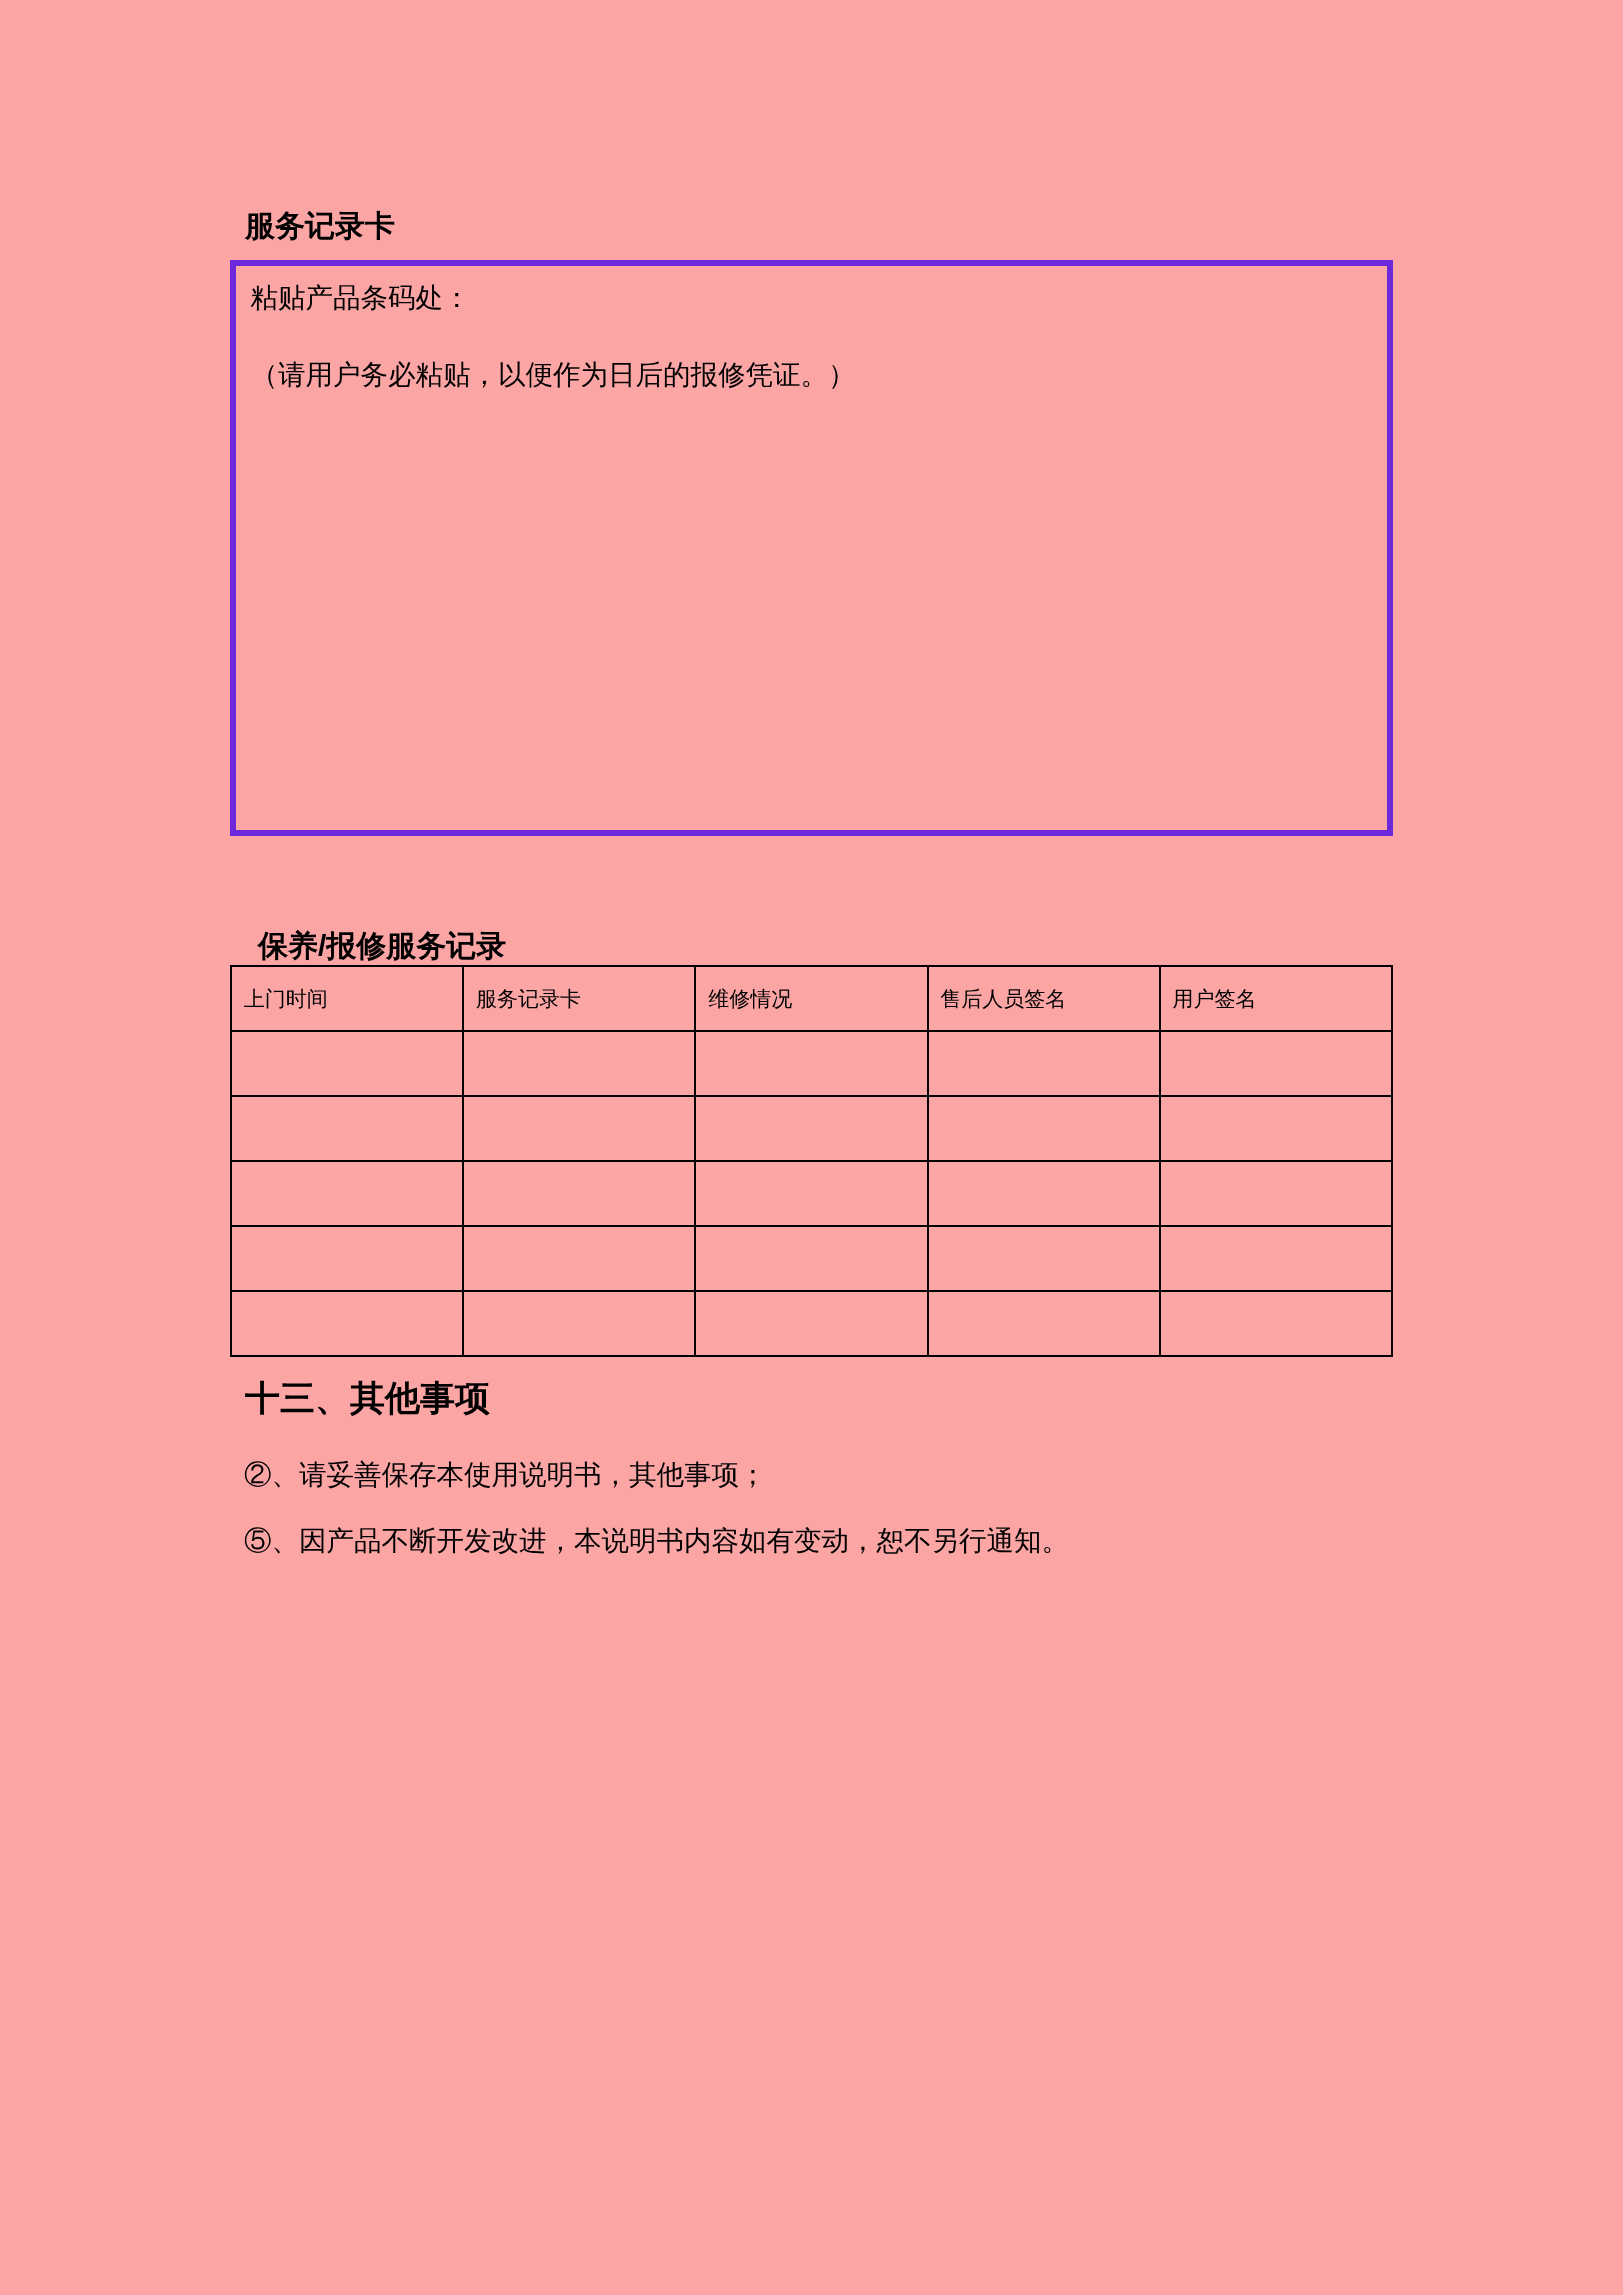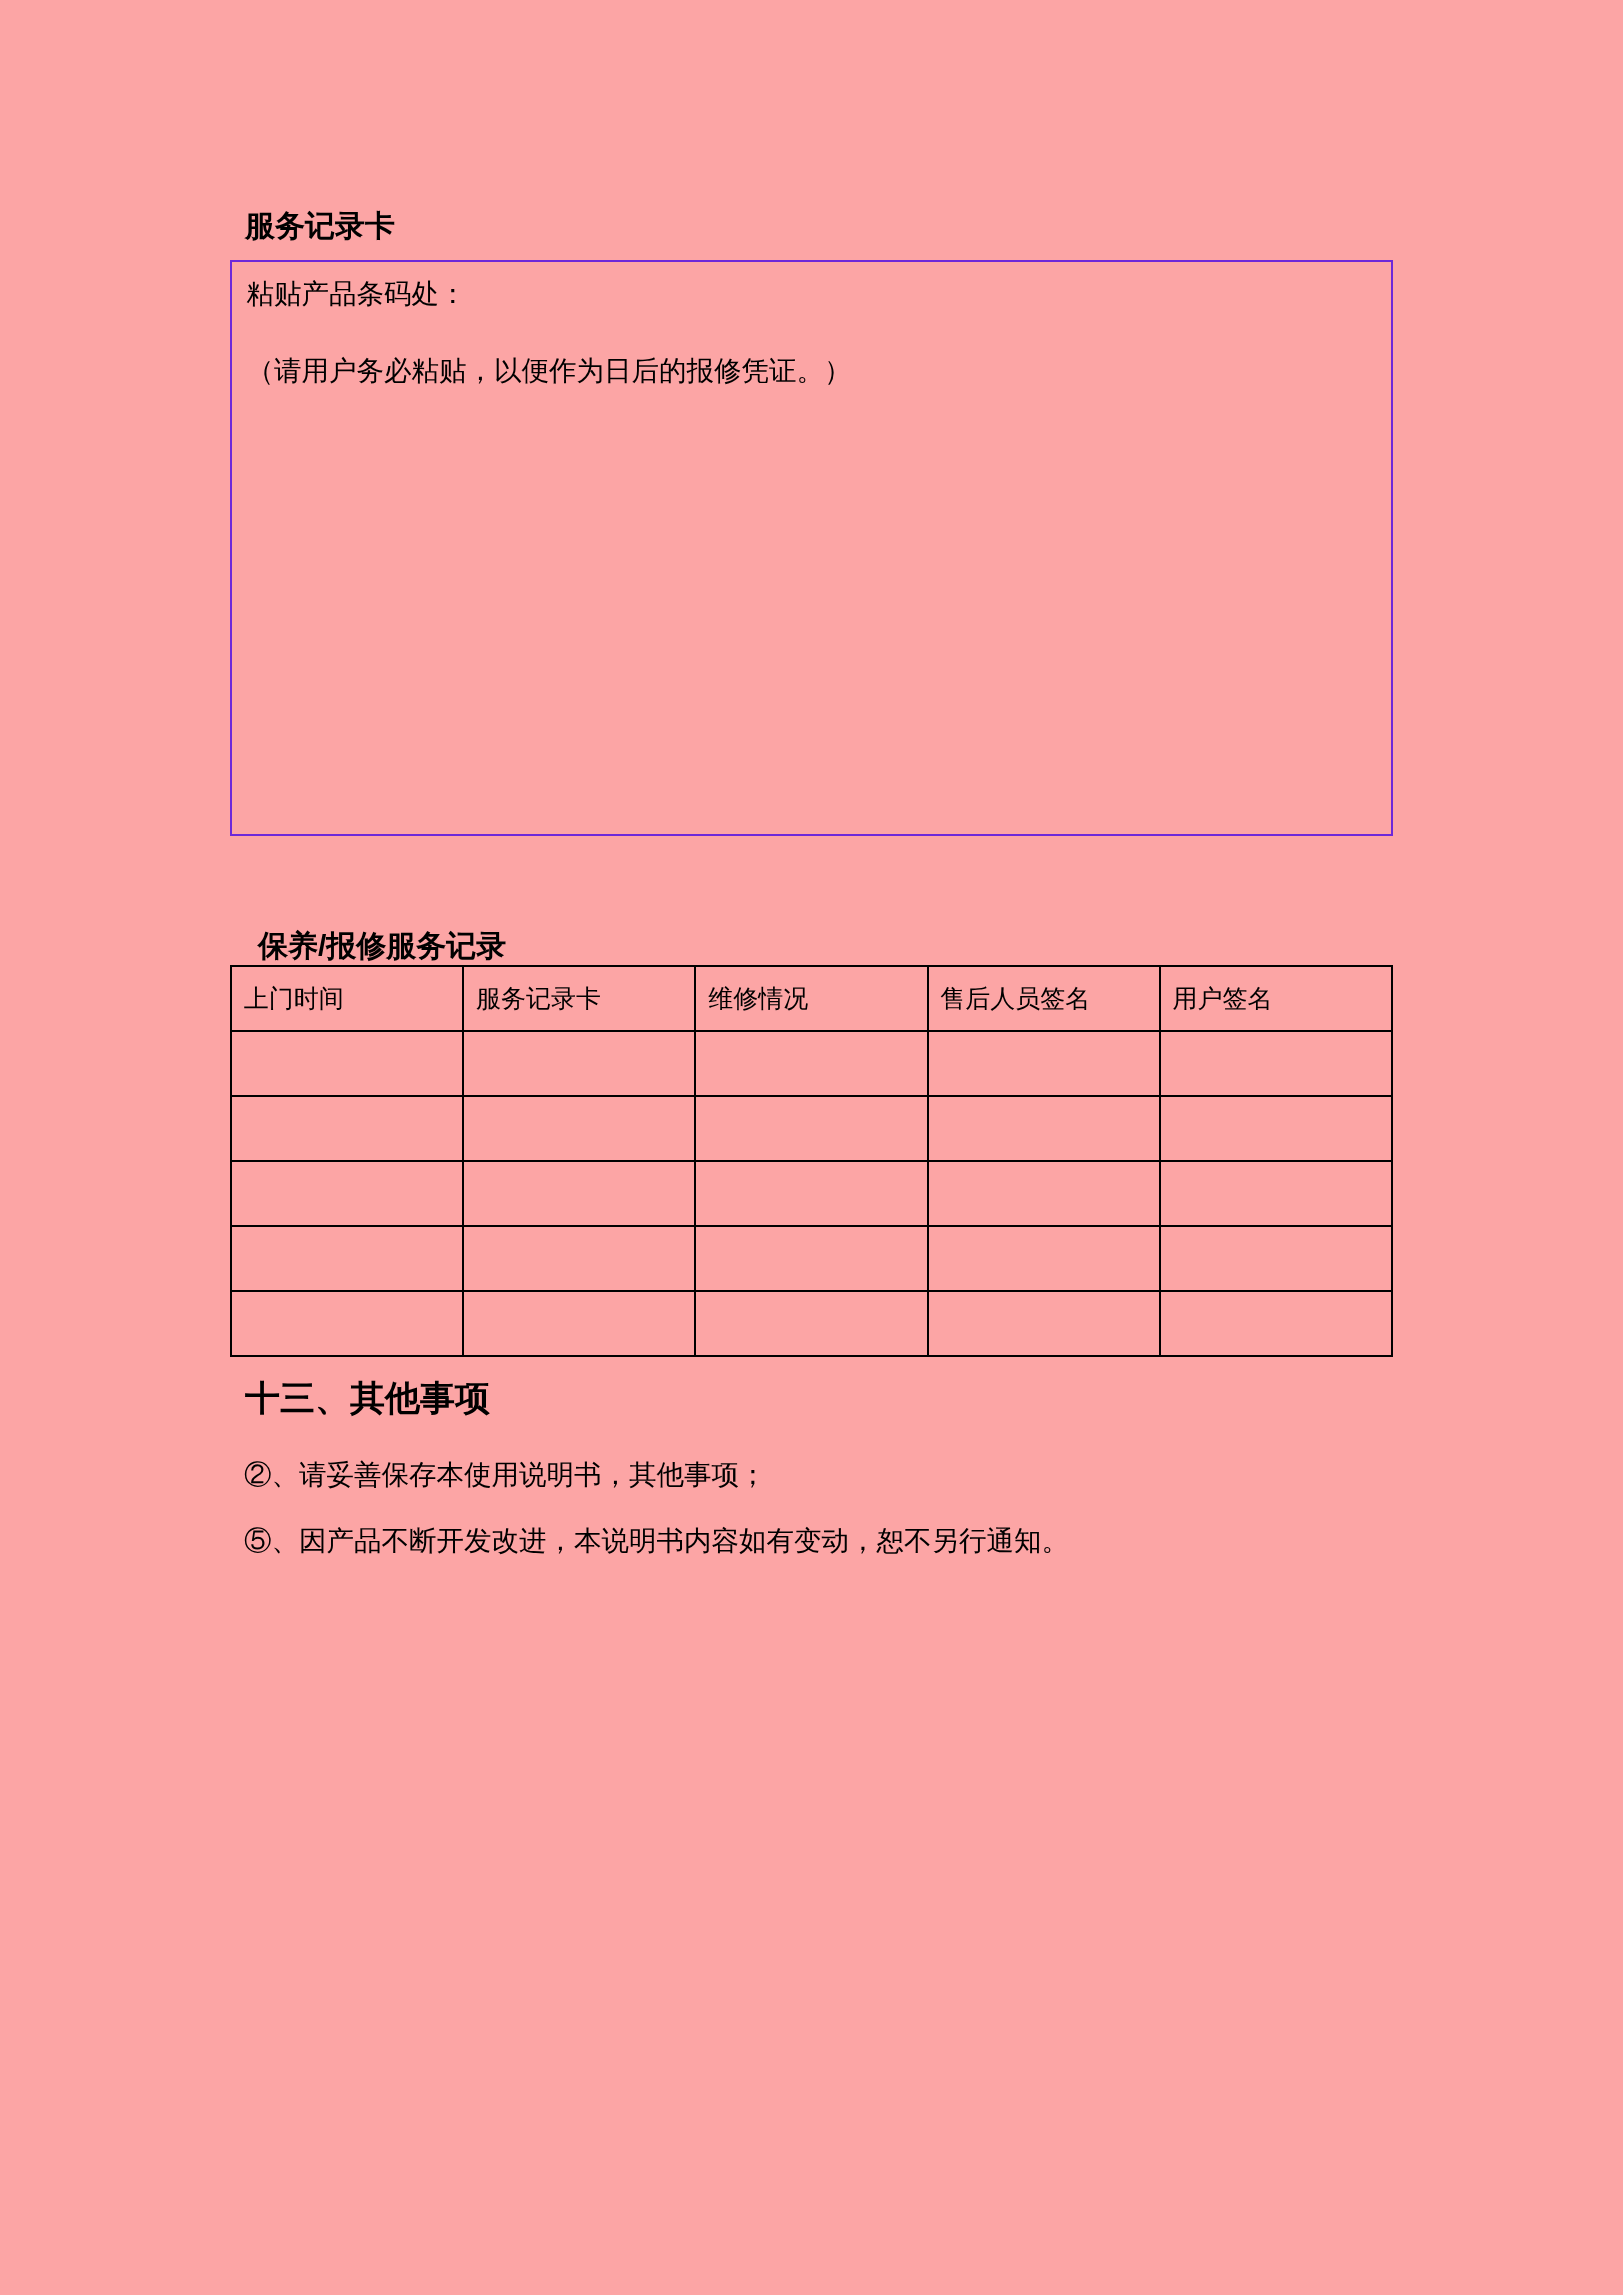--- a/index.html
+++ b/index.html
@@ -24,21 +24,21 @@
     font-weight: bold;
     line-height: 1.2;
     margin: 0;
   }
   .barcode-box {
     position: absolute;
     left: 230px;
     top: 260px;
     width: 1163px;
     height: 576px;
-    border: 2px solid #6d28d9;
+    border: 6px solid #6d28d9;
     box-sizing: border-box;
     padding: 13px 14.4px;
   }
   .barcode-box p {
     margin: 0;
     font-size: 27.5px;
     line-height: 1.35;
   }
   .barcode-box p.note-line {
     margin-top: 40px;
@@ -56,21 +56,21 @@
     position: absolute;
     left: 230px;
     top: 965px;
     width: 1163px;
     border-collapse: collapse;
     table-layout: fixed;
   }
   table.record-table th,
   table.record-table td {
     border: 2px solid #000000;
-    font-size: 25px;
+    font-size: 21px;
     font-weight: normal;
     text-align: left;
     vertical-align: middle;
     padding: 0 0 0 11.8px;
     box-sizing: border-box;
     width: 20%;
     margin-left: 7px;
   }
   table.record-table th {
     height: 65px;

